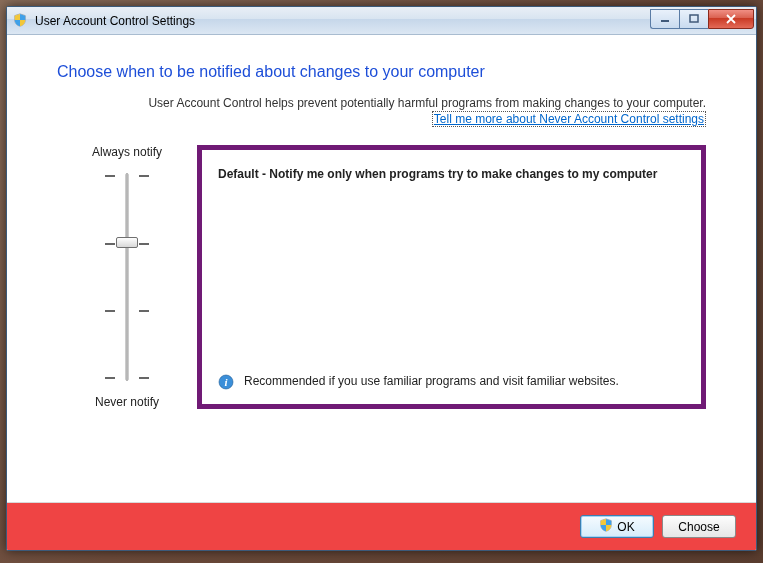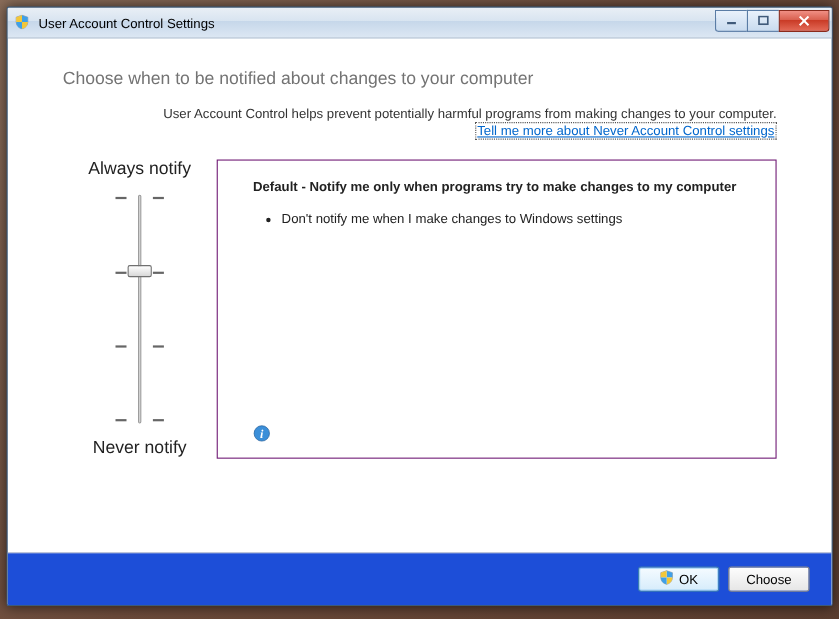--- a/index.html
+++ b/index.html
@@ -69,21 +69,21 @@
     font-weight: bold;
   }
   .winbtn svg { width: 12px; height: 10px; }
   .content {
     flex: 1;
     padding: 28px 50px 10px 50px;
     color: #222;
     overflow: hidden;
   }
   .heading {
-    color: #737373;
+    color: #1d4ed8;
     font-size: 16px;
     margin-bottom: 14px;
   }
   .desc {
     color: #333;
     font-size: 12px;
     line-height: 1.35;
     text-align: right;
   }
   .link {
@@ -93,21 +93,21 @@
     border: 1px dotted #555;
     padding: 0 1px;
   }
   .body-area {
     display: flex;
     margin-top: 18px;
   }
   .slider-col {
     width: 140px;
     text-align: center;
-    font-size: 16px;
+    font-size: 12px;
   }
   .slider-label-top { margin-bottom: 8px; }
   .slider-label-bottom { margin-top: 8px; text-align: center; }
   .slider-track-wrap {
     height: 220px;
     position: relative;
     display: flex;
     justify-content: center;
     margin: 6px 0;
   }
@@ -146,43 +146,43 @@
     transform: translateX(-50%);
     width: 22px;
     height: 11px;
     background: linear-gradient(to bottom, #fefefe, #d8d8d8);
     border: 1px solid #707070;
     border-radius: 2px;
     top: 70px;
   }
   .panel {
     flex: 1;
-    border: 1px solid #701a75;
-    padding: 16px 16px 14px 32px;
+    border: 5px solid #701a75;
+    padding: 16px 16px 14px 16px;
     font-size: 12px;
     min-height: 236px;
     display: flex;
     flex-direction: column;
   }
   .panel-title { font-weight: bold; margin-bottom: 12px; line-height: 1.35; }
   .panel-list { margin: 0; padding-left: 26px; }
   .panel-list li { margin-bottom: 6px; line-height: 1.35; }
   .panel-rec {
     margin-top: auto;
     display: flex;
     gap: 10px;
     line-height: 1.35;
   }
   .info-icon {
     width: 16px; height: 16px; flex-shrink: 0; margin-top: 1px;
   }
   .footer {
     height: 48px;
     border-top: 1px solid #d9d9d9;
-    background: #1d4ed8;
+    background: #ef4444;
     display: flex;
     justify-content: flex-end;
     align-items: center;
     padding-right: 20px;
     gap: 8px;
   }
   .btn {
     min-width: 74px;
     height: 23px;
     font-size: 12px;
@@ -269,31 +269,29 @@
                 <span class="tick"></span>
               </div>
           </div>
           <div class="slider-thumb"></div>
         </div>
         <div class="slider-label-bottom">Never notify</div>
       </div>
 
       <div class="panel">
         <div class="panel-title">Default - Notify me only when programs try to make changes to my computer</div>
-        <ul class="panel-list">
-          <li>Don't notify me when I make changes to Windows settings</li>
-        </ul>
         <div class="panel-rec">
           <span class="info-icon">
             <svg viewBox="0 0 16 16">
               <circle cx="8" cy="8" r="7" fill="#3b8fd9" stroke="#1e5a96" stroke-width="0.6"></circle>
               <circle cx="8" cy="8" r="6" fill="url(#g1)"></circle>
               <text x="8" y="12" text-anchor="middle" font-family="Georgia" font-weight="bold" font-style="italic" font-size="11" fill="#fff">i</text>
             </svg>
           </span>
+          <span>Recommended if you use familiar programs and visit familiar websites.</span>
         </div>
       </div>
     </div>
   </div>
 
   <div class="footer">
     <button class="btn default">
       <span>
         <svg viewBox="0 0 16 16" class="shield-svg">
           <path d="M8 1 L14 3 V8 C14 12 11 14.5 8 15 C5 14.5 2 12 2 8 V3 Z" fill="#fff" stroke="#555" stroke-width="0.5"></path>

